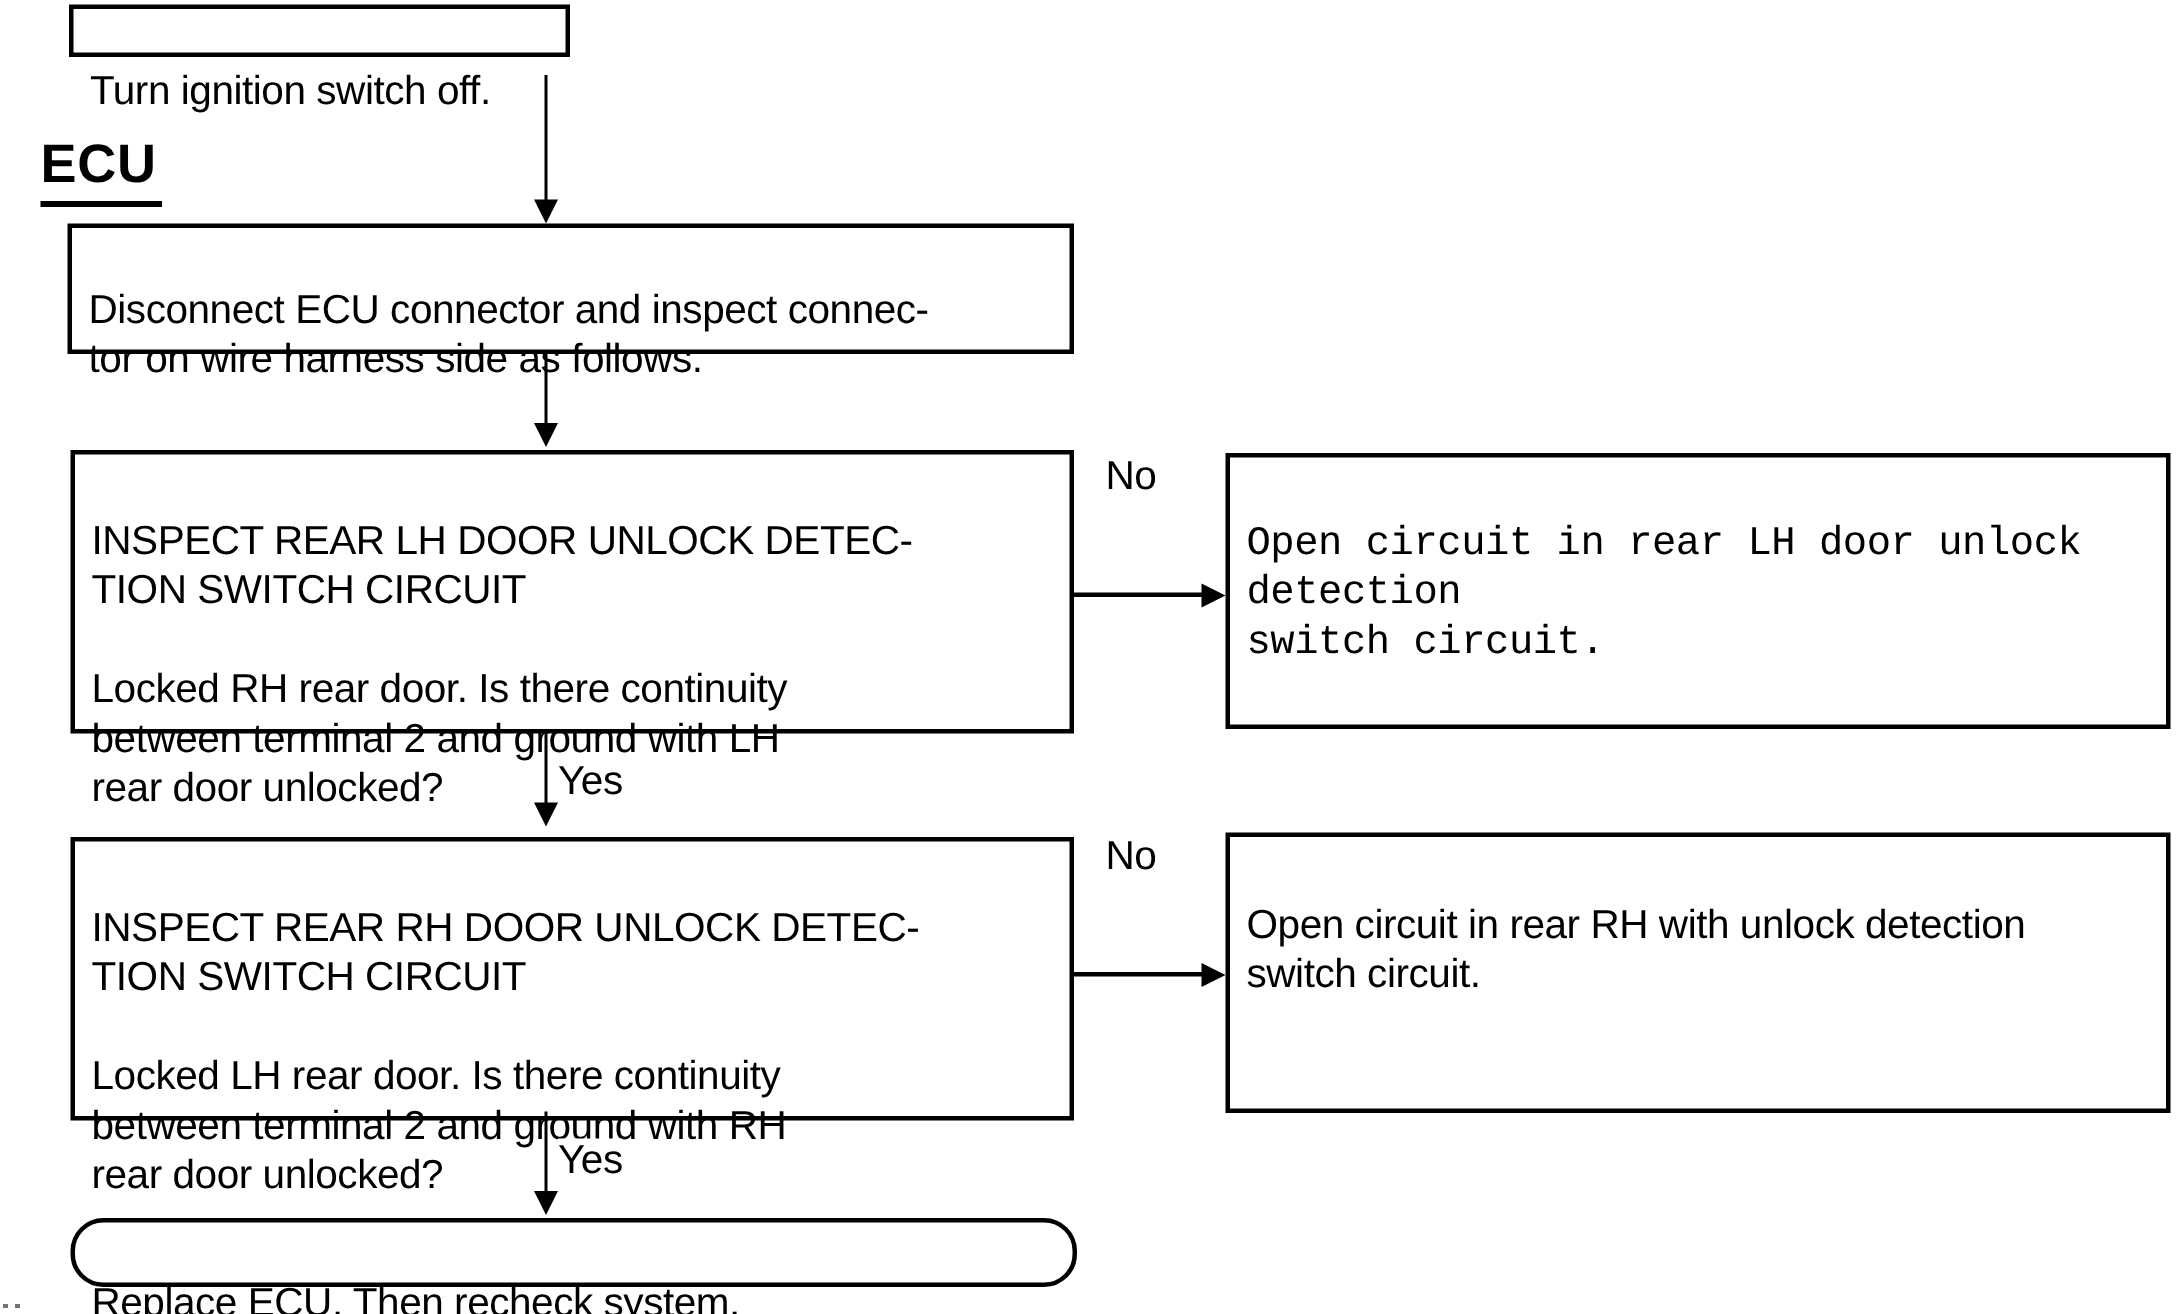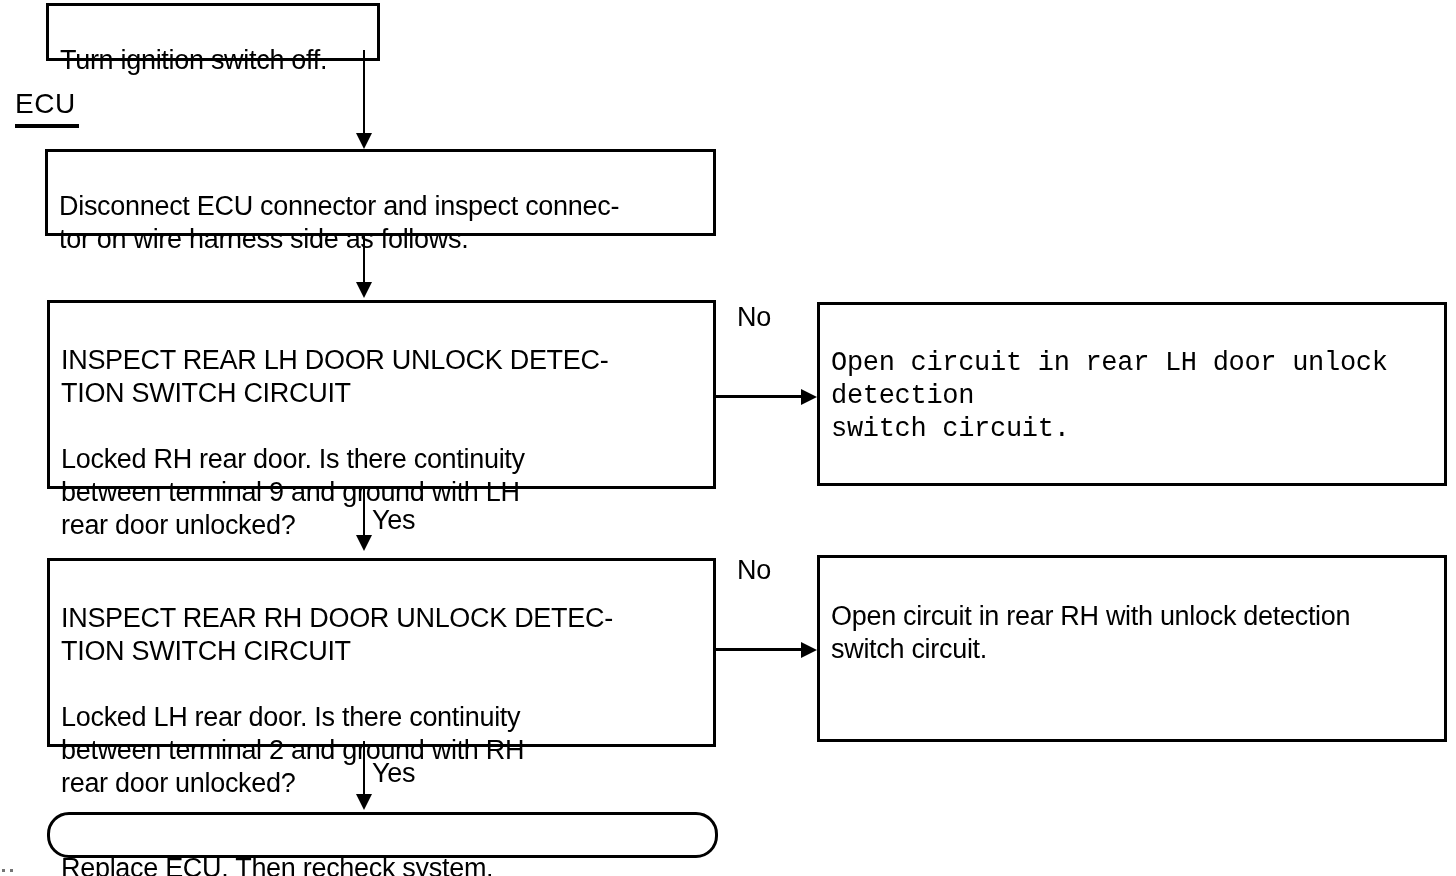--- a/index.html
+++ b/index.html
@@ -29,25 +29,26 @@
   }
   .node .title {
     font-weight: normal;
     white-space: pre-line;
   }
   .node .body {
     white-space: pre-line;
   }
   .section-heading {
     position: absolute;
-    font-size: 28px;
-    font-weight: normal;
+    font-size: 36px;
+    font-weight: bold;
     letter-spacing: 0.5px;
     border-bottom: 4px solid #000000;
     padding: 0 3px 4px 0;
+    margin-left: 12px;
   }
   .vline {
     position: absolute;
     width: 2px;
     background: #000000;
   }
   .hline {
     position: absolute;
     height: 3px;
     background: #000000;
@@ -83,42 +84,42 @@
     height: 0;
     border-top: 3px dotted #3a3a3a;
     opacity: 0.7;
   }
 </style>
 </head>
 <body>
 
 <div id="canvas">
 
-  <div class="node" style="left:46px; top:3px; width:334px; height:58px;">
+  <div class="node" style="left:46px; top:3px; width:334px; height:35px;">
     <span>Turn ignition switch off.</span>
   </div>
 
   <div class="section-heading" style="left:15px; top:88px;">ECU</div>
 
   <div class="vline" style="left:363px; top:50px; height:86px;"></div>
   <div class="arrowhead-down" style="left:356px; top:133px;"></div>
 
   <div class="node" style="left:45px; top:149px; width:671px; height:87px;">
     <span>Disconnect ECU connector and inspect connec-
 tor on wire harness side as follows.</span>
   </div>
 
   <div class="vline" style="left:363px; top:236px; height:48px;"></div>
   <div class="arrowhead-down" style="left:356px; top:282px;"></div>
 
   <div class="node" style="left:47px; top:300px; width:669px; height:189px; padding-top:8px;">
     <div class="title">INSPECT REAR LH DOOR UNLOCK DETEC-
 TION SWITCH CIRCUIT</div>
     <div class="body">Locked RH rear door. Is there continuity
-between terminal 9 and ground with LH
+between terminal 2 and ground with LH
 rear door unlocked?</div>
   </div>
 
   <div class="edge-label" style="left:737px; top:303px;">No</div>
   <div class="hline" style="left:716px; top:395px; width:87px;"></div>
   <div class="arrowhead-right" style="left:801px; top:389px;"></div>
 
   <div class="node" style="left:817px; top:302px; width:630px; height:184px; padding-top:9px;font-family:Liberation Mono, monospace;">
     <span>Open circuit in rear LH door unlock detection
 switch circuit.</span>

